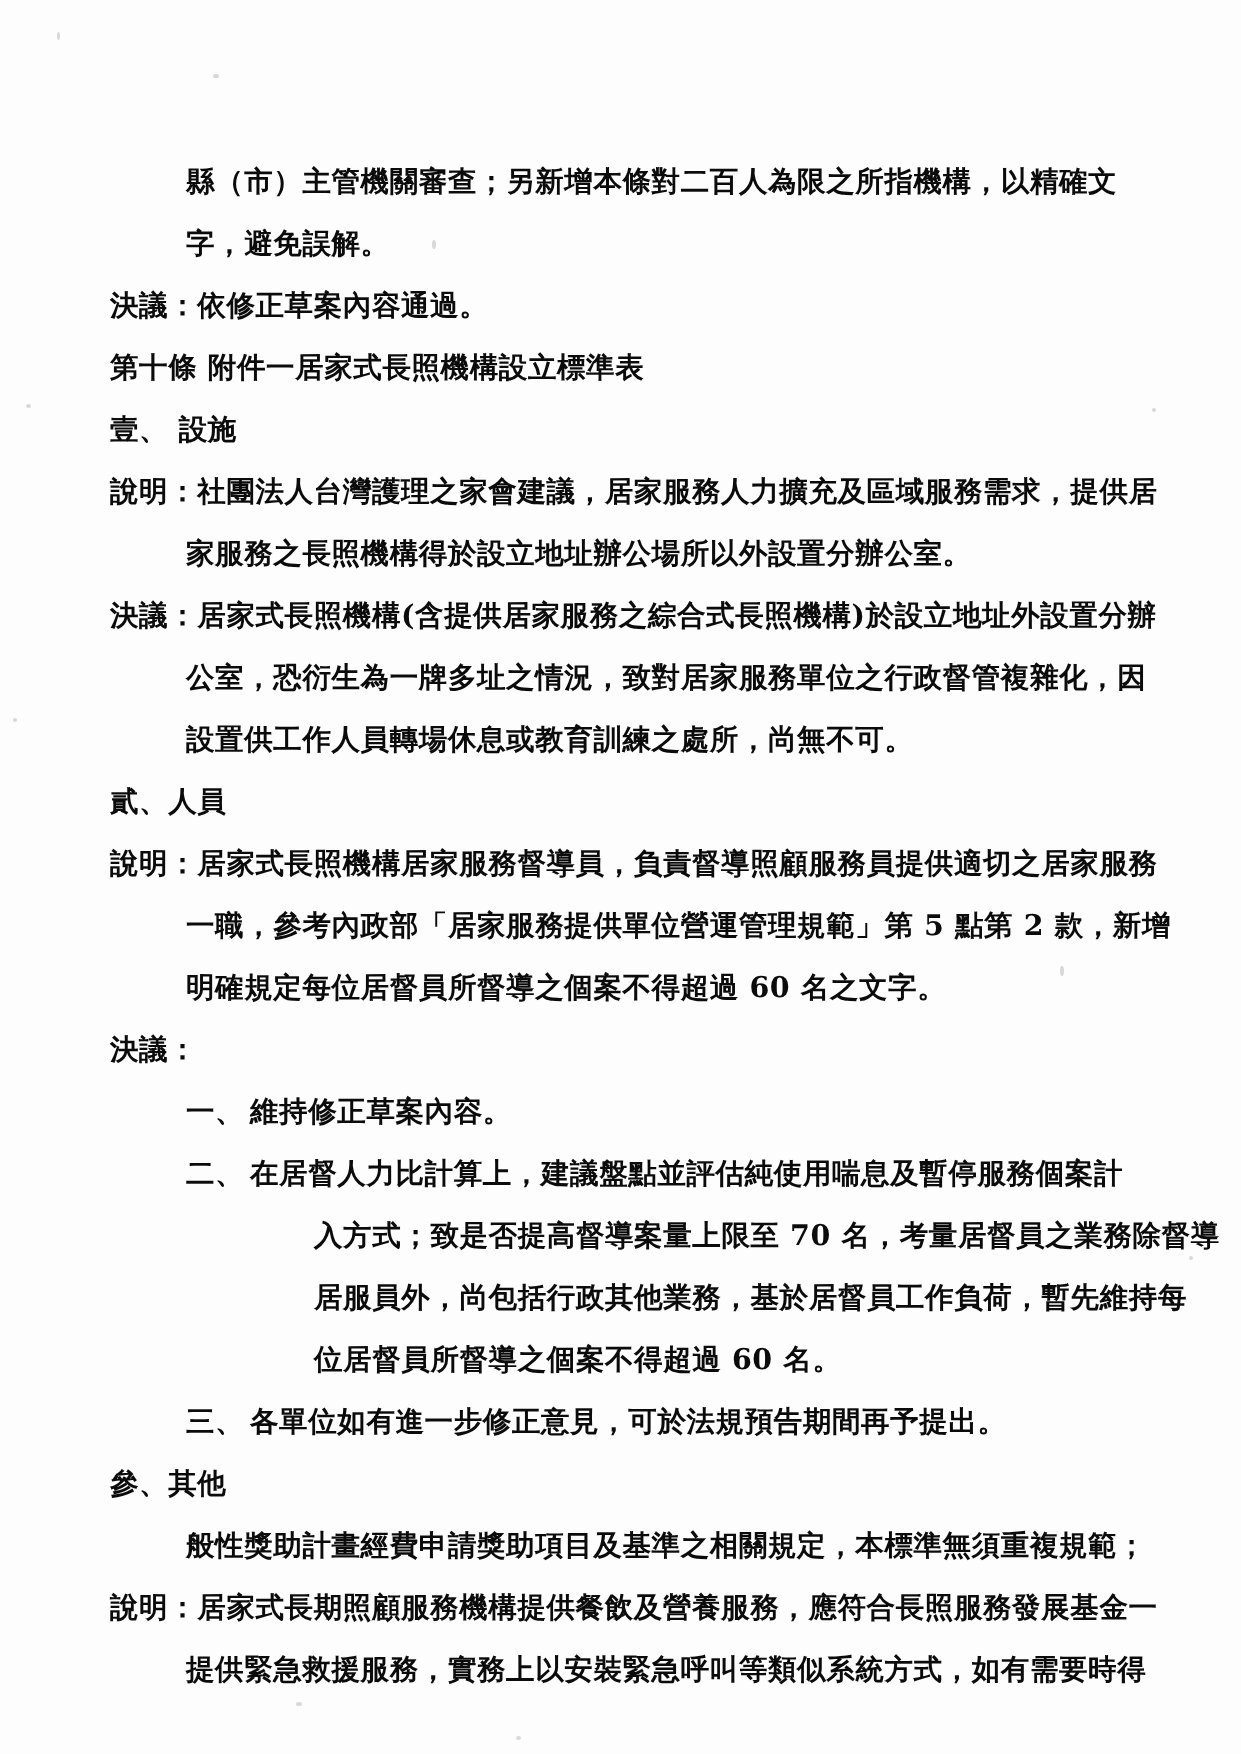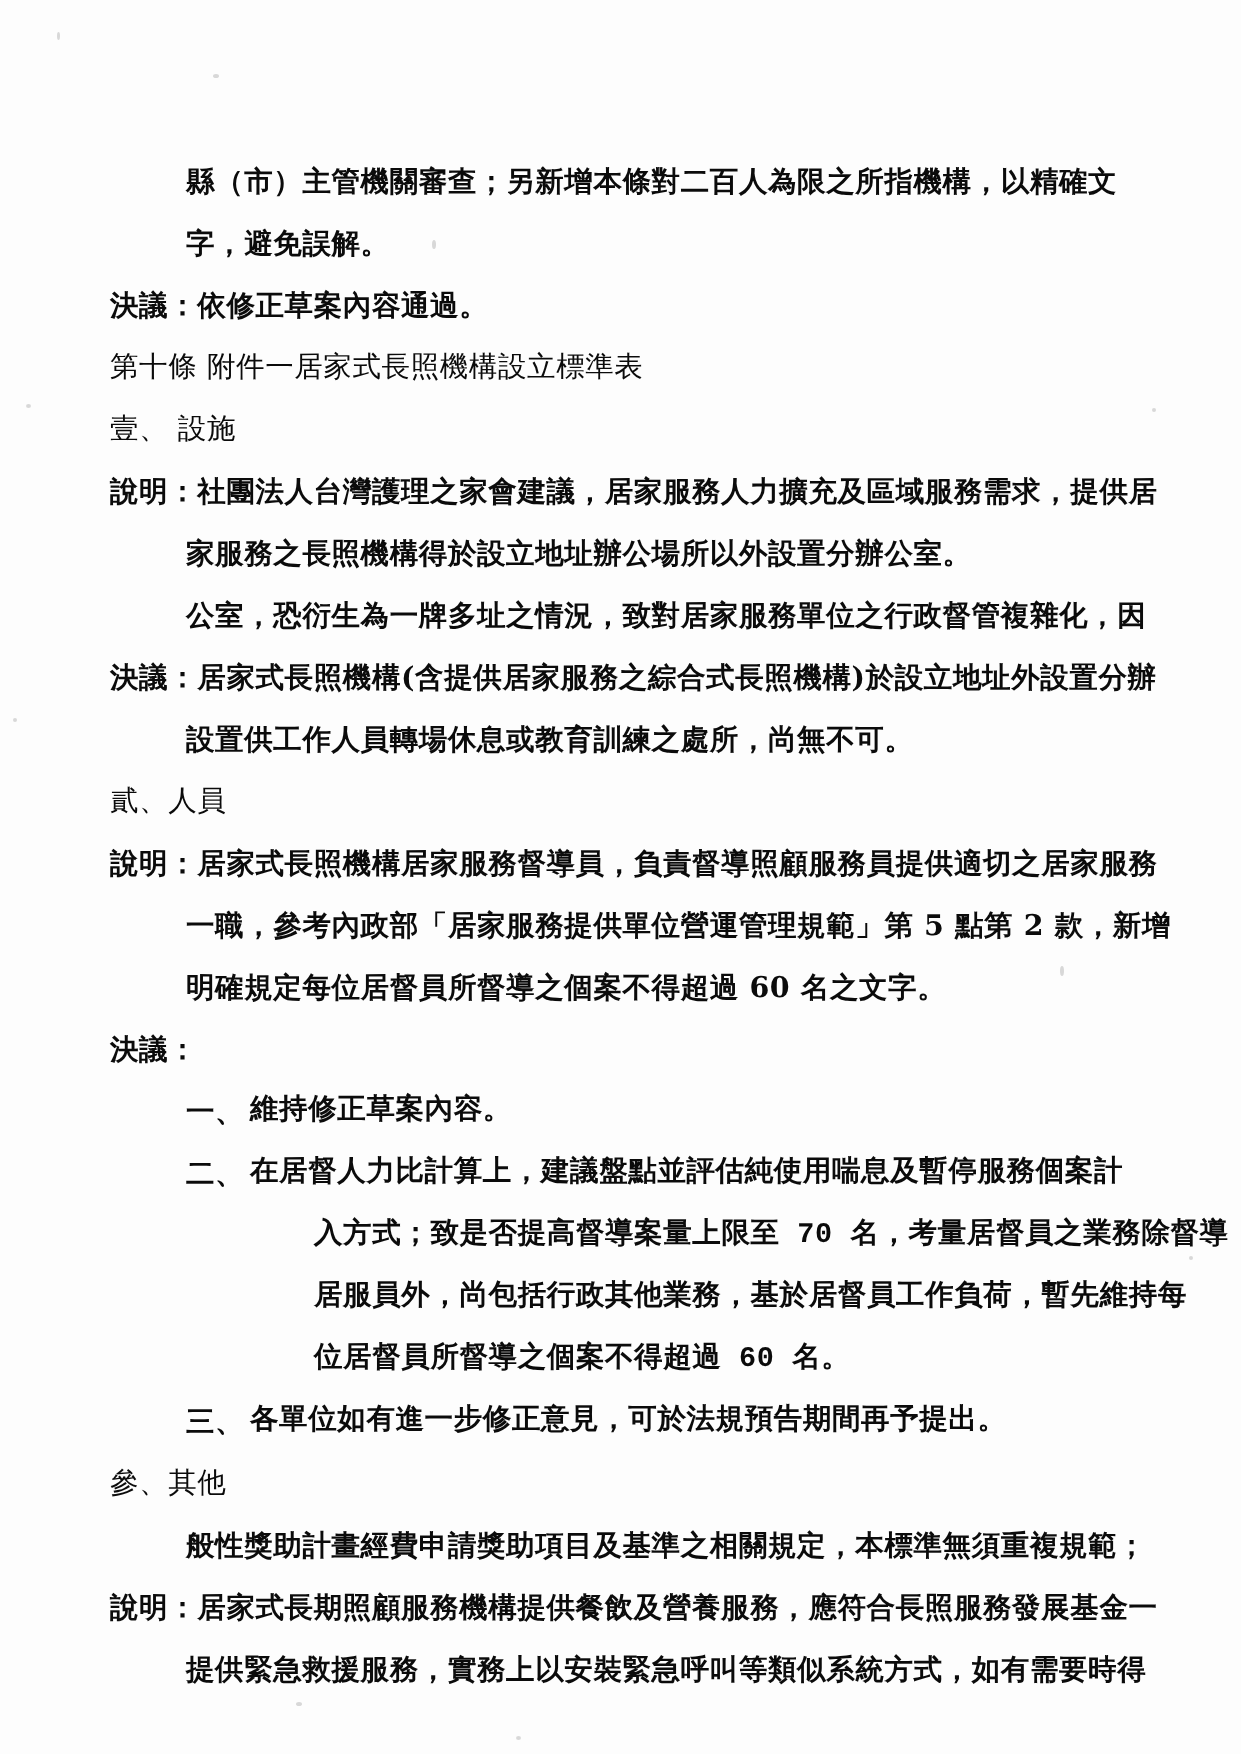--- a/index.html
+++ b/index.html
@@ -37,34 +37,34 @@
     letter-spacing: 0.6px;
     color: #0b0b0b;
     white-space: pre;
     font-family: "DejaVu Serif", "Liberation Serif", serif;
     font-weight: 600;
     text-rendering: geometricPrecision;
   }
   .ind-0  { padding-left: 0px; }
   .ind-1  { padding-left: 76px; }
   .blk    { margin: 0; }
-  .heading { font-weight: 400; }
+  .heading { font-weight: 700; }
   .numrow {
     display: flex;
     padding-left: 76px;
   }
   .nummark {
     width: 64px;
     flex: 0 0 64px;
     white-space: pre;
   }
   .numbody {
     flex: 1 1 auto;
   }
-  .numbody .line { padding-left: 0; font-family: Liberation Mono, monospace; }
+  .numbody .line { padding-left: 0; }
   .numbody .cont { padding-left: 64px; }
   .footer {
     position: absolute;
     left: 0;
     top: 1596px;
     width: 1241px;
     text-align: center;
     font-size: 23px;
     color: #111;
     font-family: "DejaVu Serif", "Liberation Serif", serif;
@@ -104,22 +104,22 @@
     <div class="blk">
       <div class="line ind-0 heading">壹、 設施</div>
     </div>
 
     <div class="blk">
       <div class="line ind-0">說明：社團法人台灣護理之家會建議，居家服務人力擴充及區域服務需求，提供居</div>
       <div class="line ind-1">家服務之長照機構得於設立地址辦公場所以外設置分辦公室。</div>
     </div>
 
     <div class="blk">
+      <div class="line ind-0">決議：居家式長照機構(含提供居家服務之綜合式長照機構)於設立地址外設置分辦</div>
       <div class="line ind-1">公室，恐衍生為一牌多址之情況，致對居家服務單位之行政督管複雜化，因</div>
-      <div class="line ind-0">決議：居家式長照機構(含提供居家服務之綜合式長照機構)於設立地址外設置分辦</div>
       <div class="line ind-1">設置供工作人員轉場休息或教育訓練之處所，尚無不可。</div>
     </div>
 
     <div class="blk">
       <div class="line ind-0 heading">貳、人員</div>
     </div>
 
     <div class="blk">
       <div class="line ind-0">說明：居家式長照機構居家服務督導員，負責督導照顧服務員提供適切之居家服務</div>
       <div class="line ind-1">一職，參考內政部「居家服務提供單位營運管理規範」第 5 點第 2 款，新增</div>

